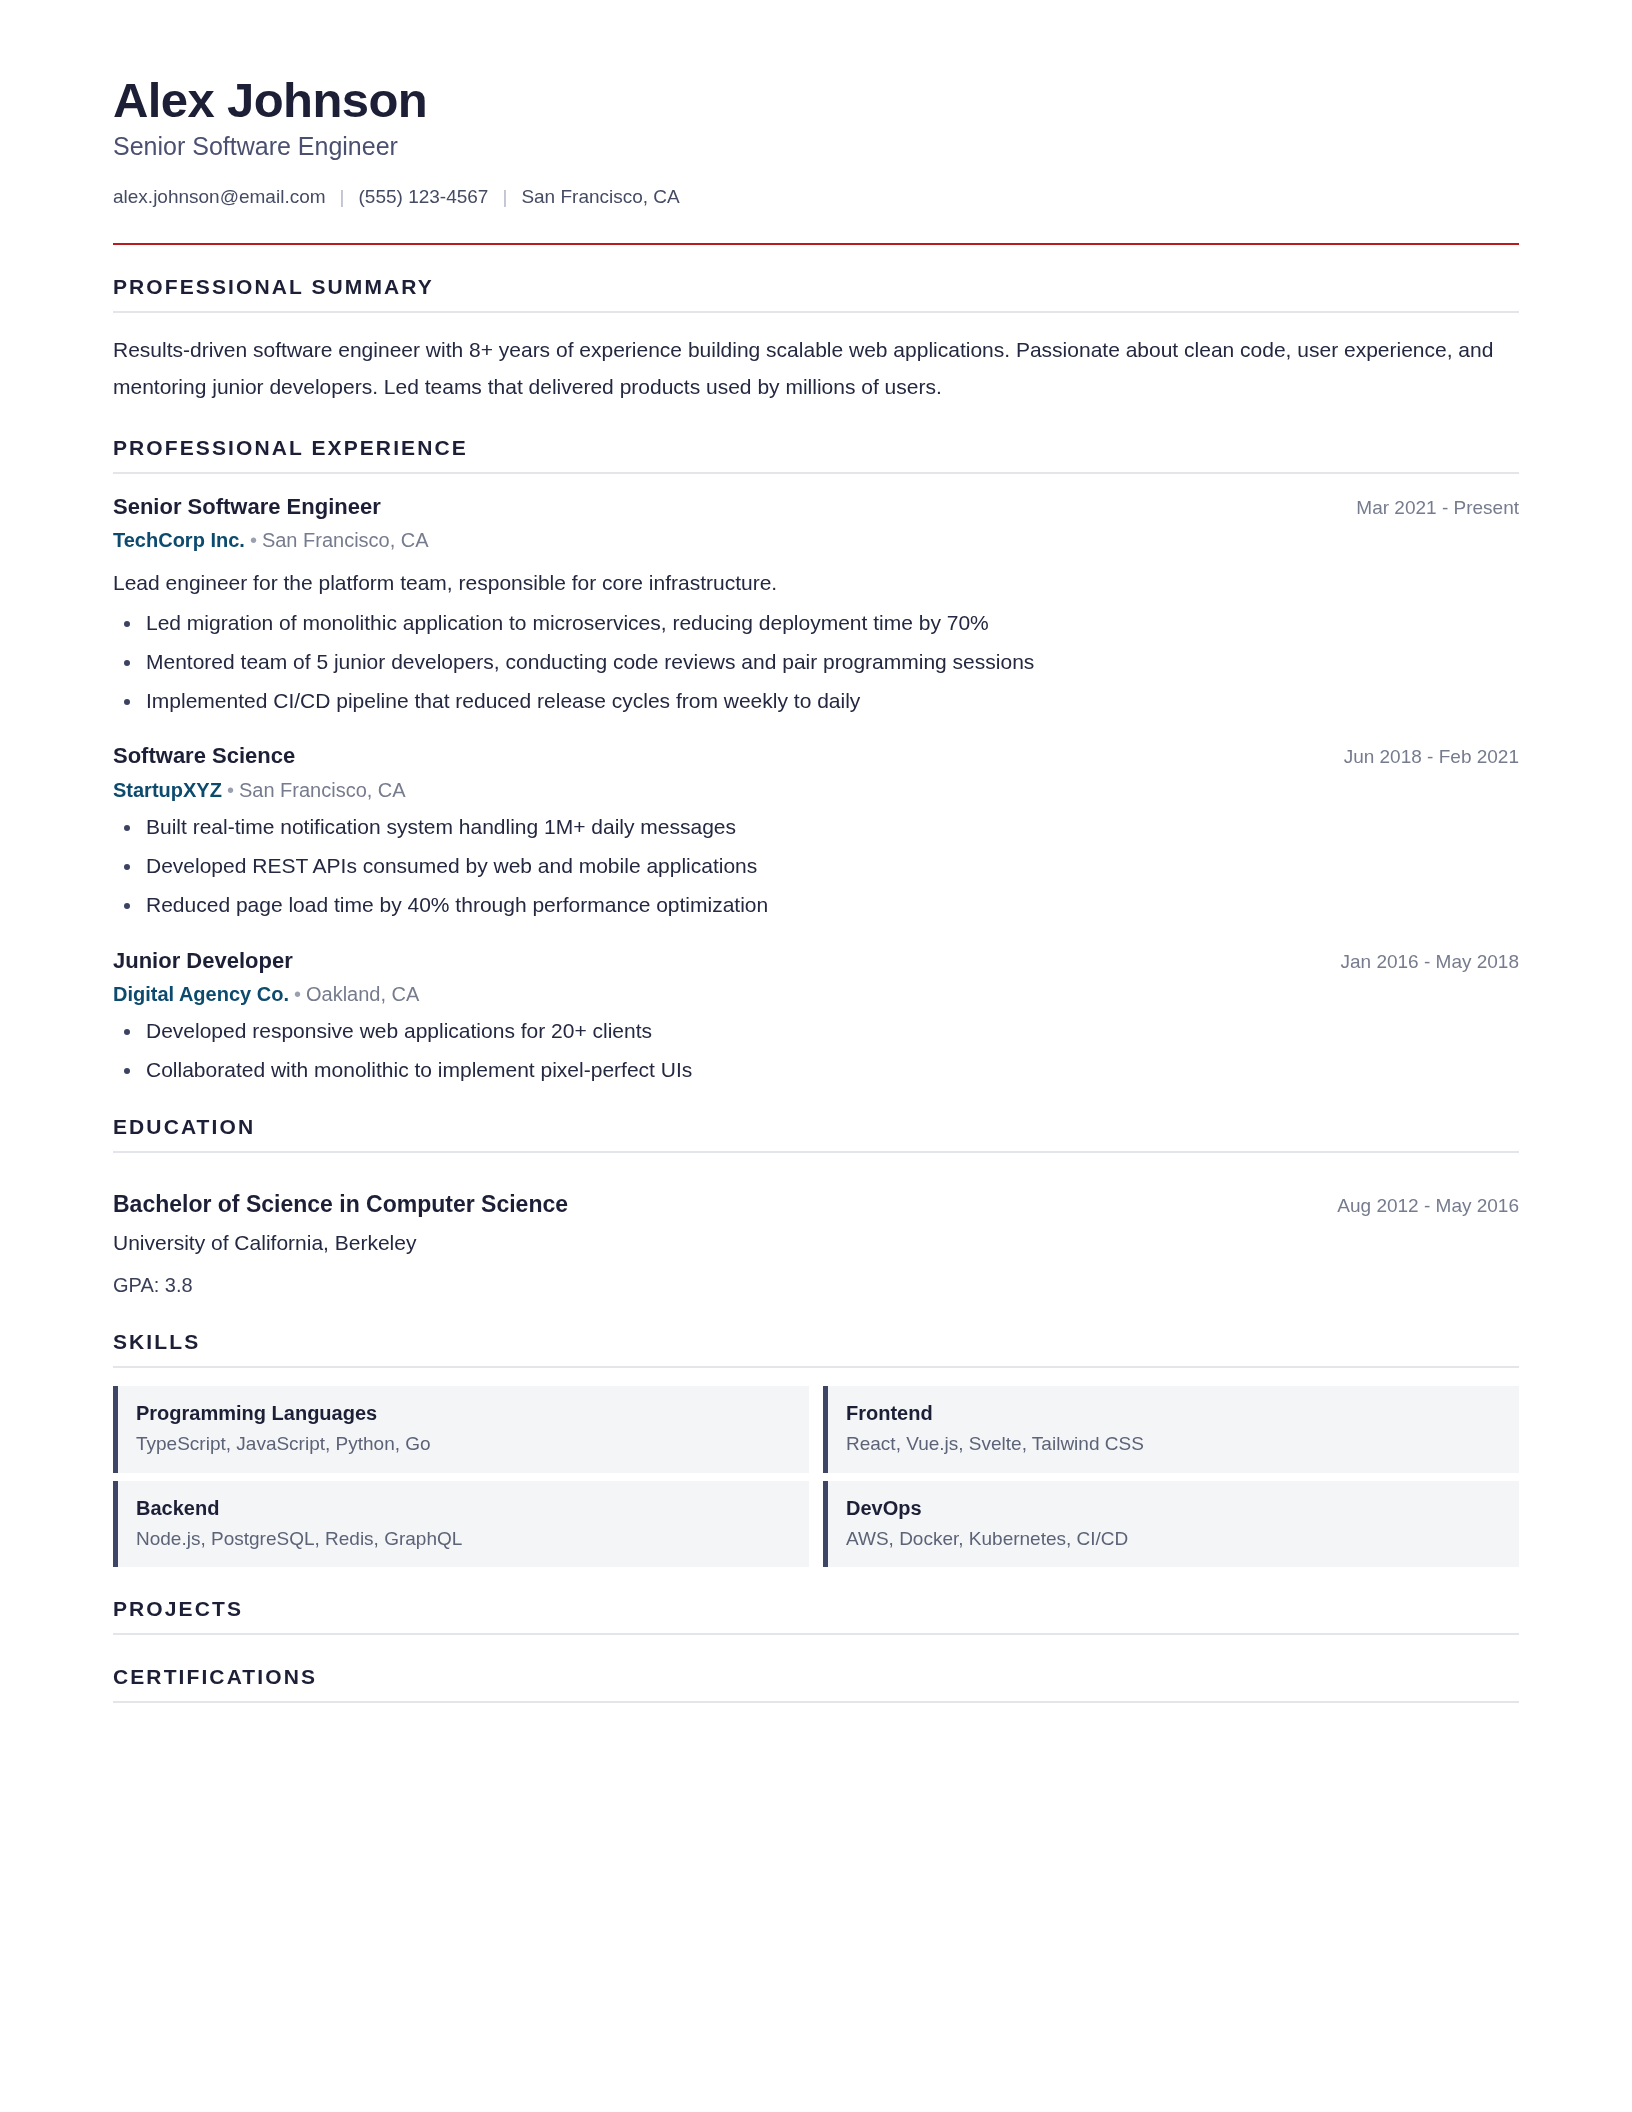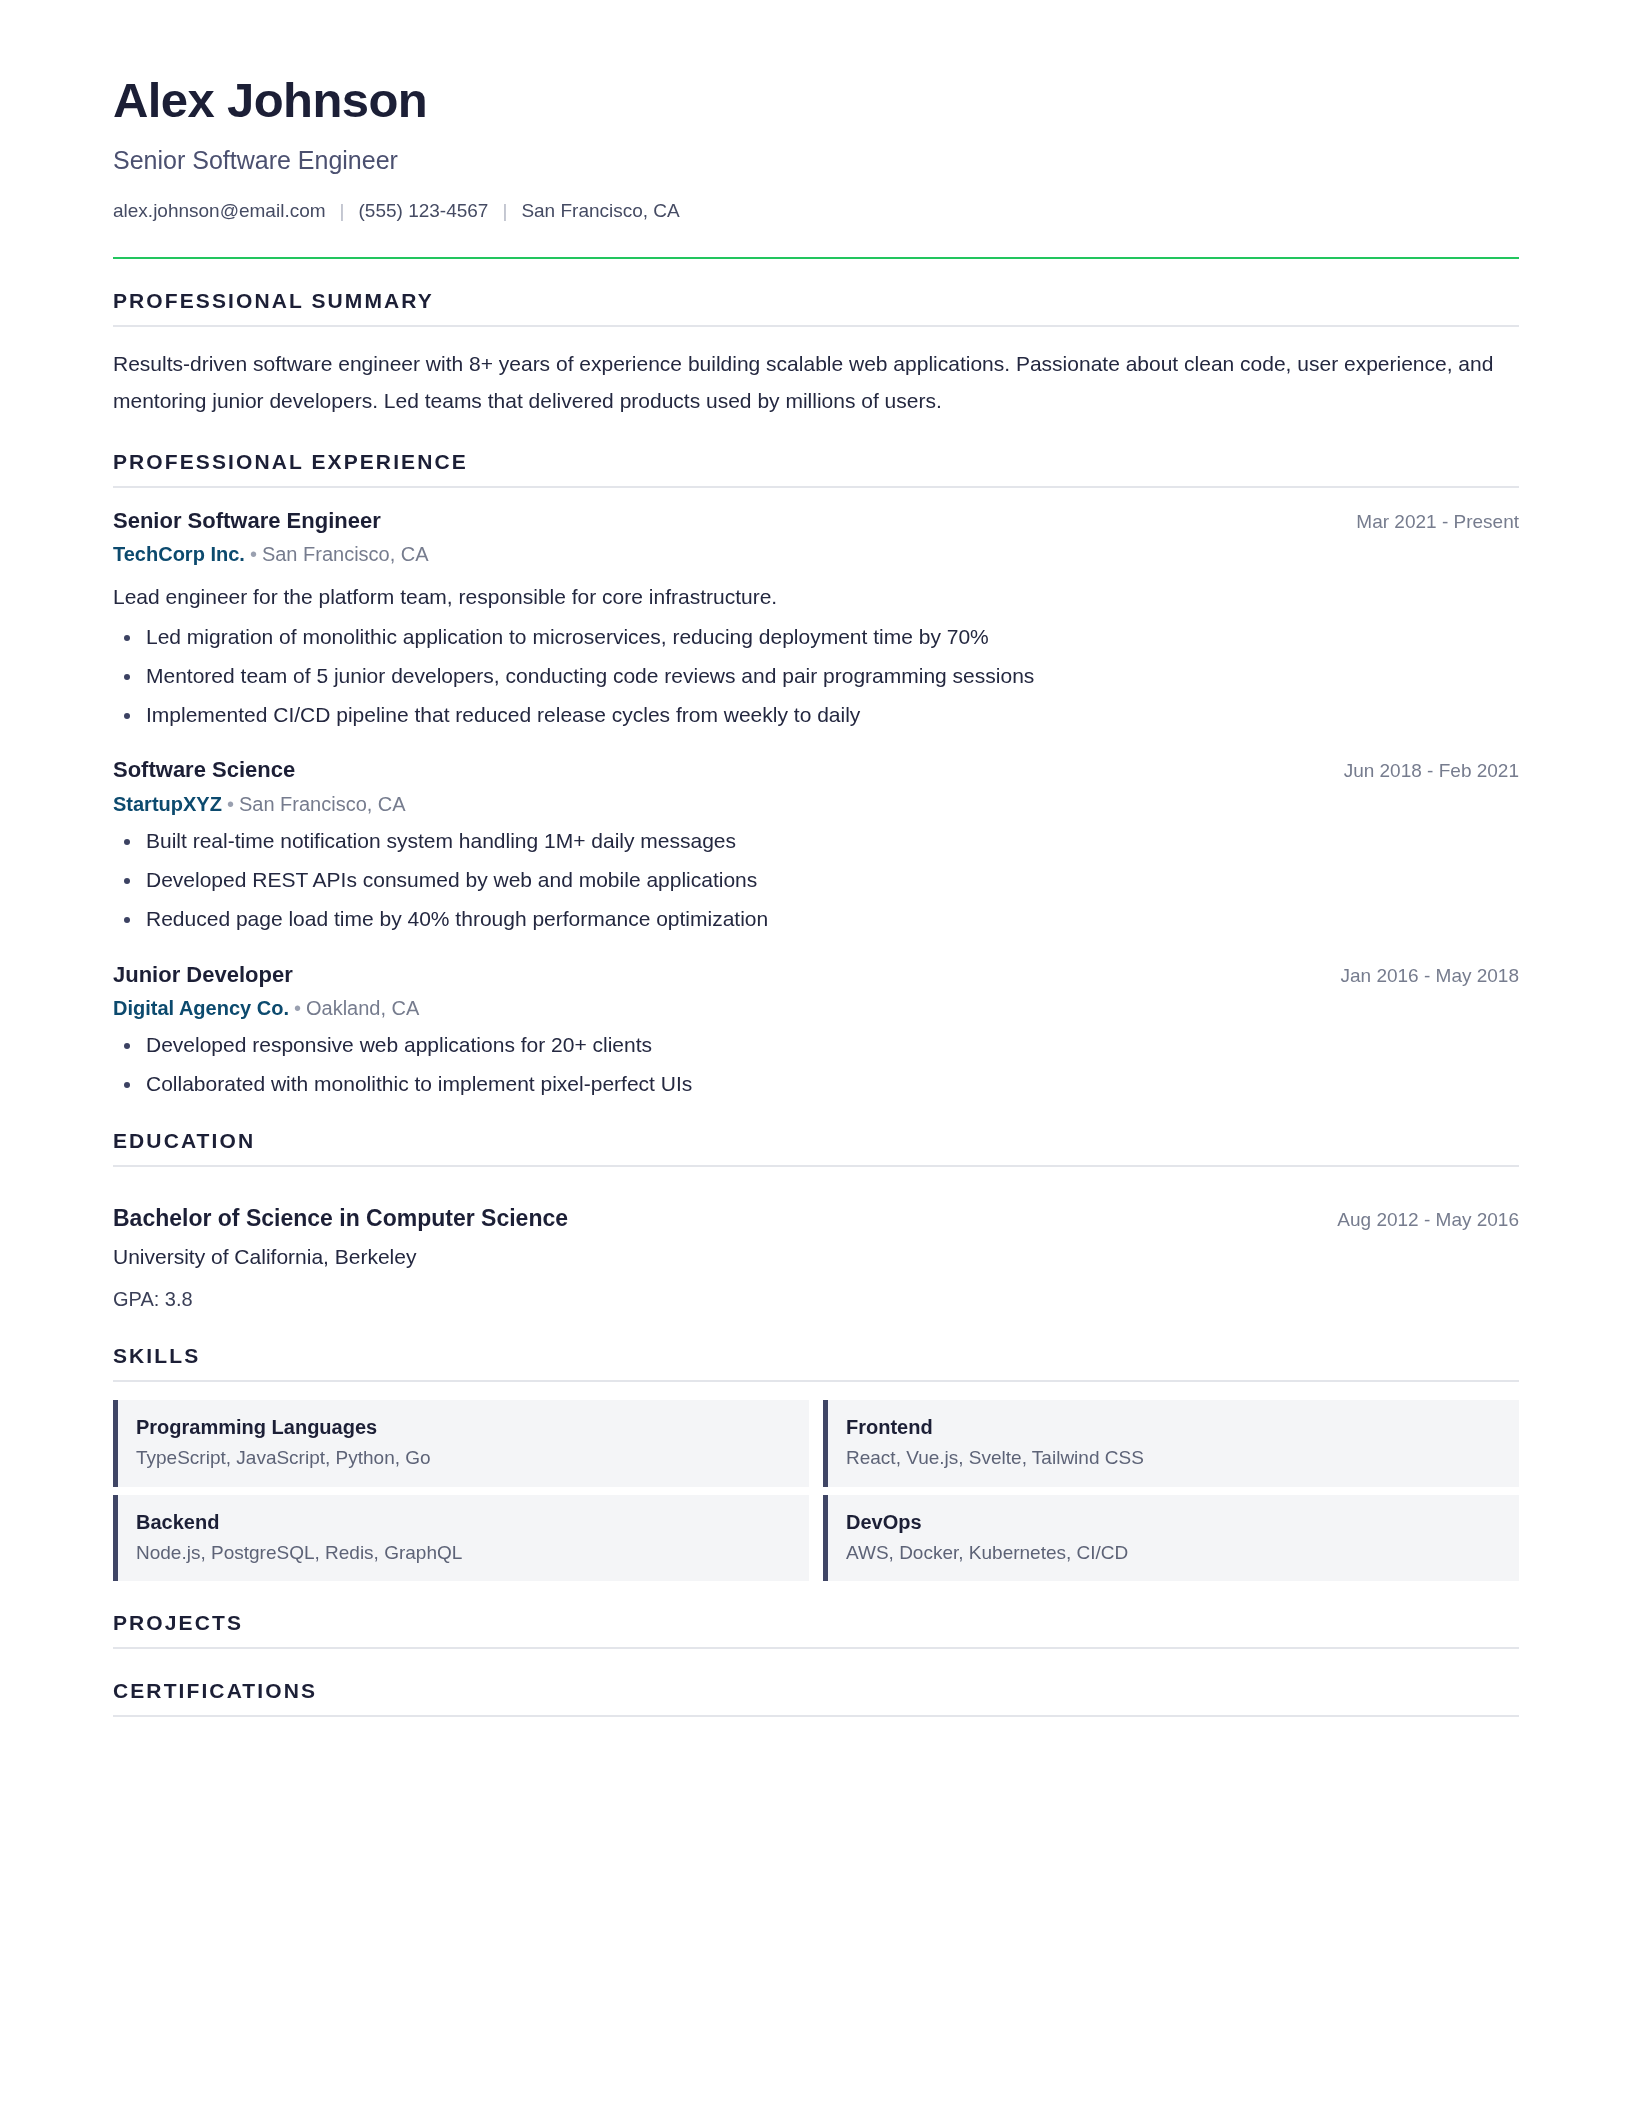--- a/index.html
+++ b/index.html
@@ -23,21 +23,20 @@
     background: #ffffff;
   }
 
   
   .name {
     font-size: 49px;
     font-weight: bold;
     letter-spacing: -0.6px;
     color: #1c1f36;
     line-height: 1.18;
-    margin-bottom: 14px;
   }
   .headline {
     font-size: 25px;
     color: #4b5070;
     line-height: 1.3;
     margin-bottom: 22px;
   }
   .contact {
     font-size: 19px;
     color: #454b63;
@@ -59,21 +58,21 @@
     font-size: 21px;
     font-weight: bold;
     letter-spacing: 2.1px;
     color: #1c1f36;
     text-transform: uppercase;
     padding-bottom: 12px;
     border-bottom: 2px solid #e3e5ea;
     margin-bottom: 18px;
   }
   .section-head.with-top {
-    border-top: 2px solid #22c55e;
+    border-top: 2px solid #b91c1c;
     padding-top: 30px;
     margin-top: 32px;
   }
   .section-gap { margin-top: 30px; }
 
   .summary {
     font-size: 21px;
     line-height: 1.78;
     color: #242840;
   }

